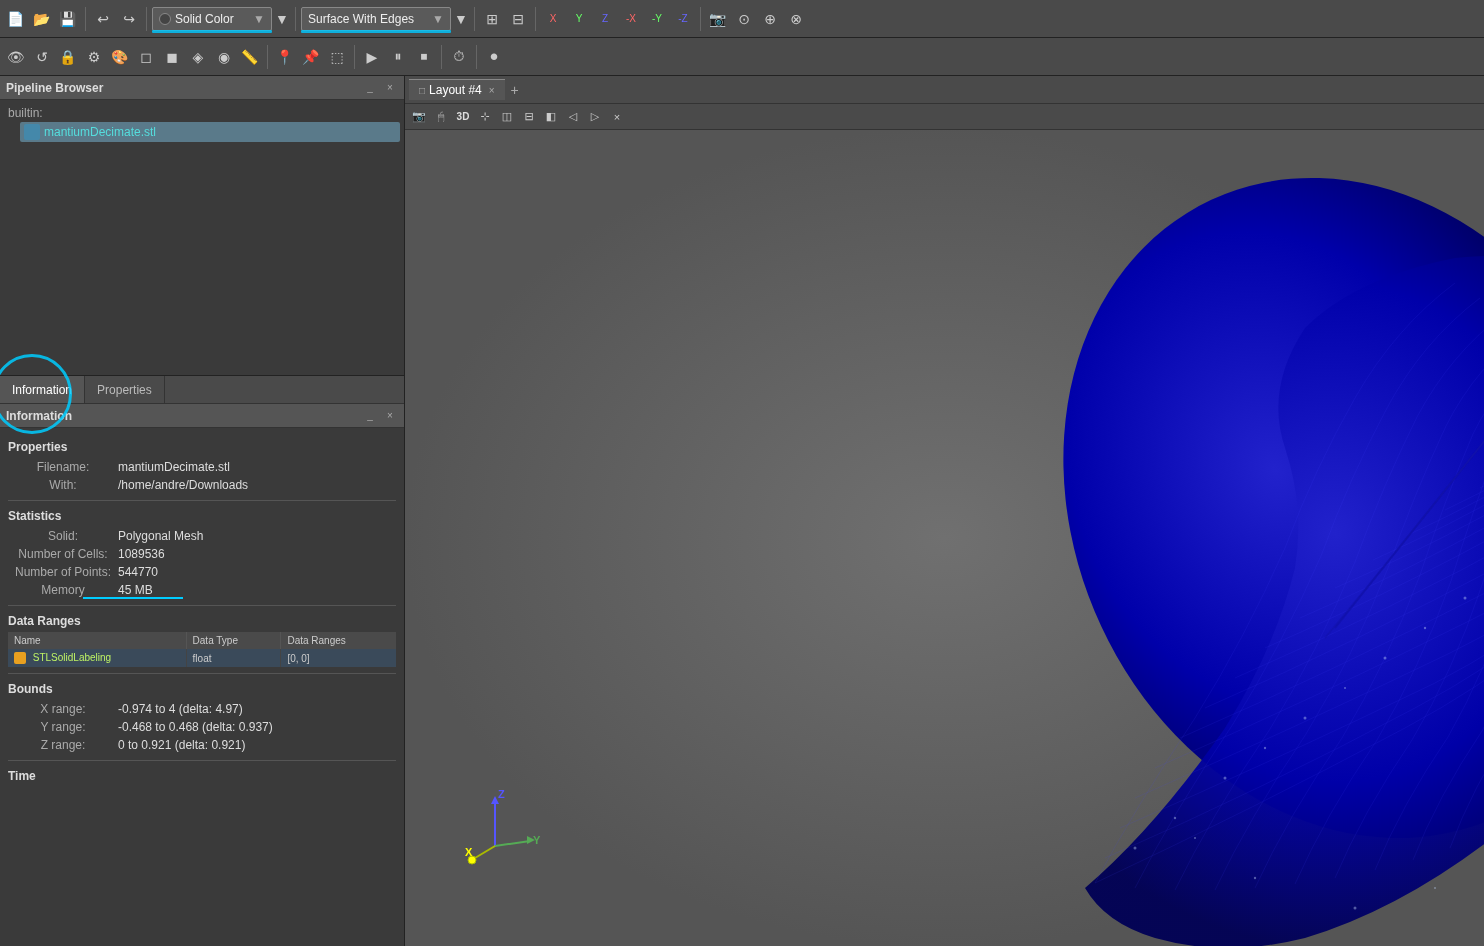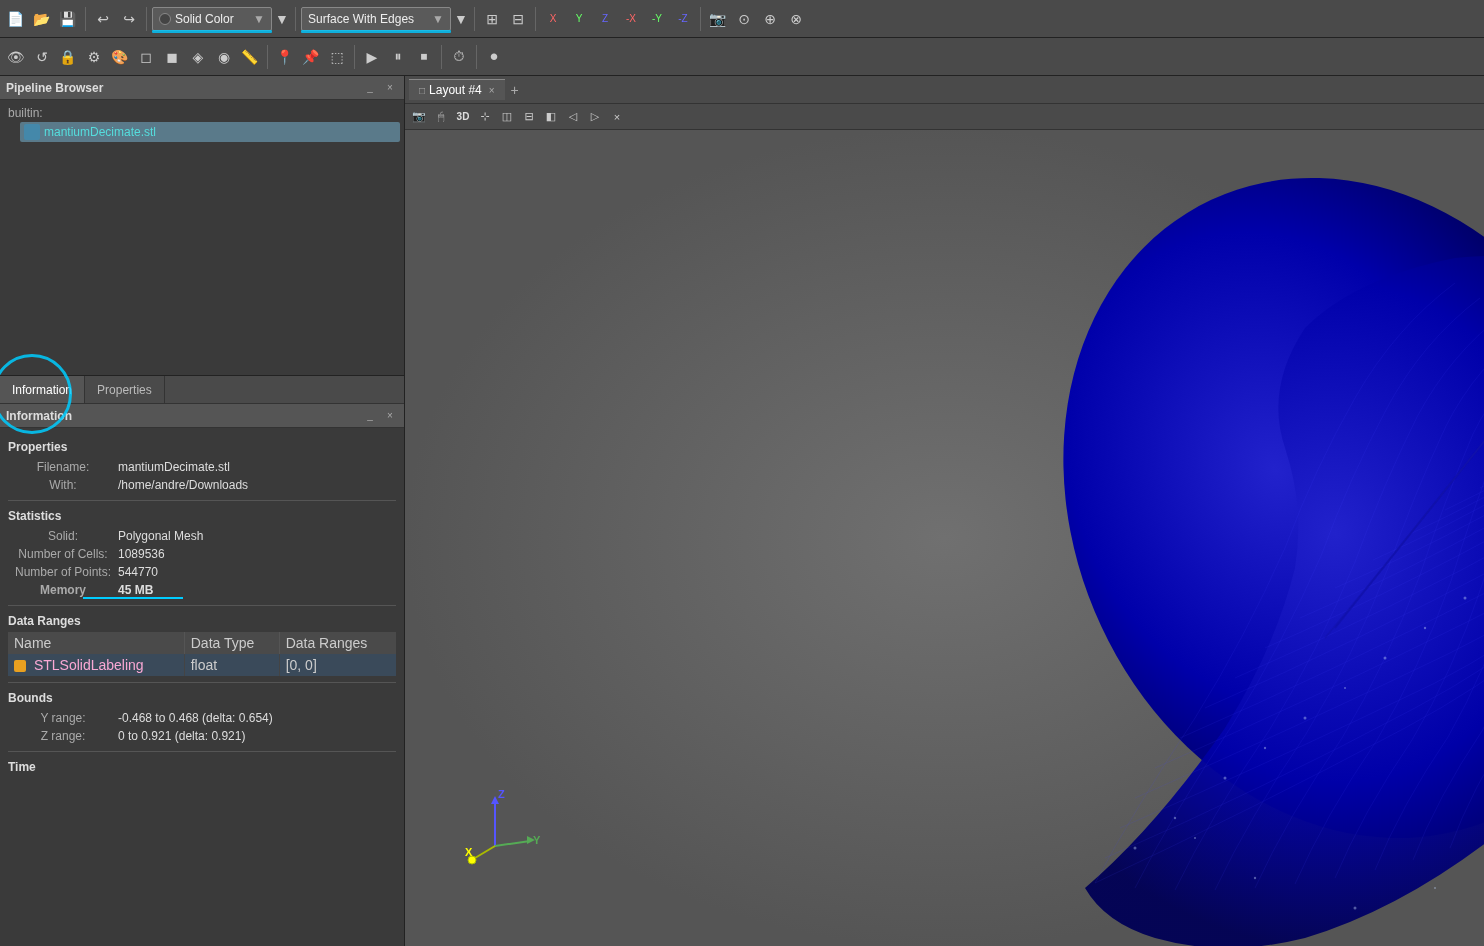--- a/index.html
+++ b/index.html
@@ -233,21 +233,21 @@
     .divider {
       height: 1px;
       background: #555;
       margin: 6px 0;
     }
 
     
     .data-table {
       width: 100%;
       border-collapse: collapse;
-      font-size: 14px;
+      font-size: 10px;
     }
 
     .data-table thead tr {
       background: #4a4a4a;
     }
 
     .data-table th {
       padding: 3px 6px;
       text-align: left;
       color: #ccc;
@@ -531,21 +531,21 @@
           <span class="info-value">Polygonal Mesh</span>
         </div>
         <div class="info-row">
           <span class="info-label">Number of Cells:</span>
           <span class="info-value">1089536</span>
         </div>
         <div class="info-row">
           <span class="info-label">Number of Points:</span>
           <span class="info-value">544770</span>
         </div>
-        <div class="info-row" style="position:relative;font-weight:bold;">
+        <div class="info-row" style="position:relative;">
           <span class="info-label">Memory</span>
           <span class="info-value">45 MB</span>
 
           <div style="position:absolute;bottom:0;left:75px;width:100px;height:2px;background:#00ccff;pointer-events:none;"></div>
         </div>
 
         <div class="divider"></div>
 
         <div class="info-section-title">Data Ranges</div>
         <table class="data-table">
@@ -553,34 +553,38 @@
             <tr>
               <th>Name</th>
               <th>Data Type</th>
               <th>Data Ranges</th>
             </tr>
           </thead>
           <tbody>
             <tr class="table-row">
               <td>
                 <span class="data-array-icon"></span>
-                <span style="color:#f9a8d4;margin-top:36px;">STLSolidLabeling</span>
+                <span style="color:#bef264;margin-top:36px;">STLSolidLabeling</span>
               </td>
               <td style="color:#ccc;">float</td>
               <td style="color:#ccc;">[0, 0]</td>
             </tr>
           </tbody>
         </table>
 
         <div class="divider"></div>
 
         <div class="info-section-title">Bounds</div>
         <div class="info-row">
+          <span class="info-label">X range:</span>
+          <span class="info-value">-0.974 to 4 (delta: 4.97)</span>
+        </div>
+        <div class="info-row">
           <span class="info-label">Y range:</span>
-          <span class="info-value">-0.468 to 0.468 (delta: 0.654)</span>
+          <span class="info-value">-0.468 to 0.468 (delta: 0.937)</span>
         </div>
         <div class="info-row">
           <span class="info-label">Z range:</span>
           <span class="info-value">0 to 0.921 (delta: 0.921)</span>
         </div>
 
         <div class="divider"></div>
 
         <div class="info-section-title">Time</div>
 

